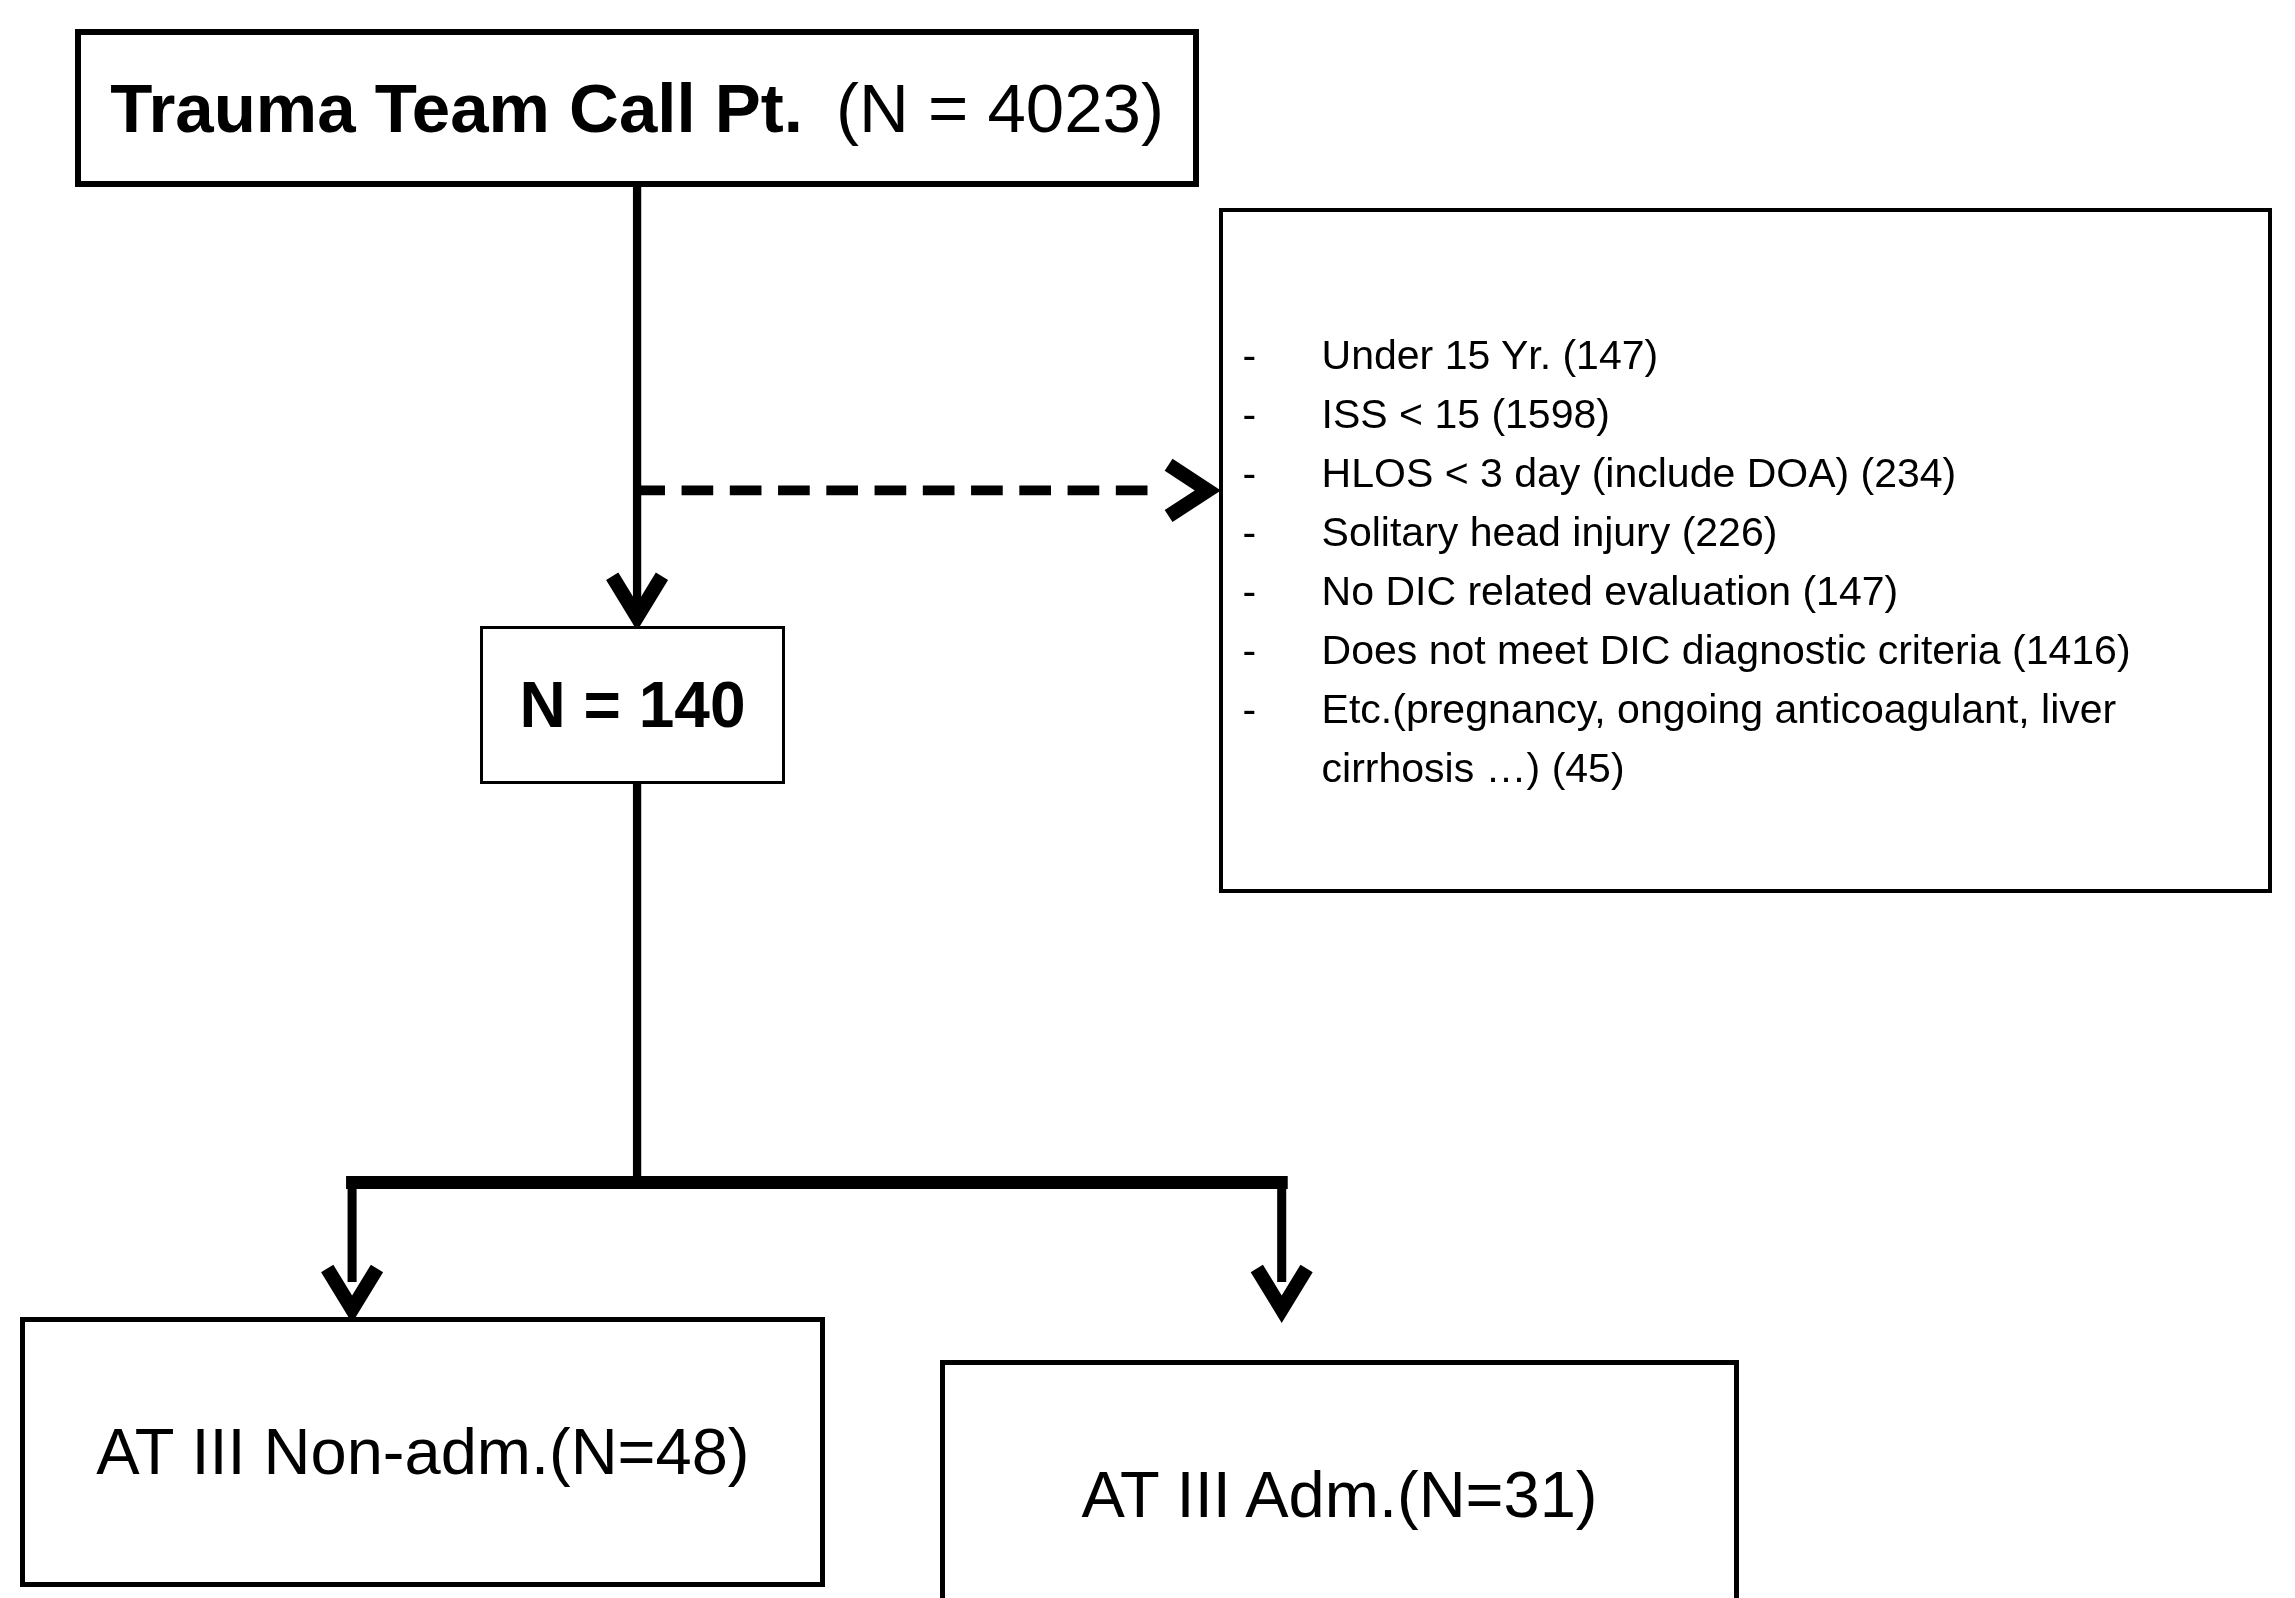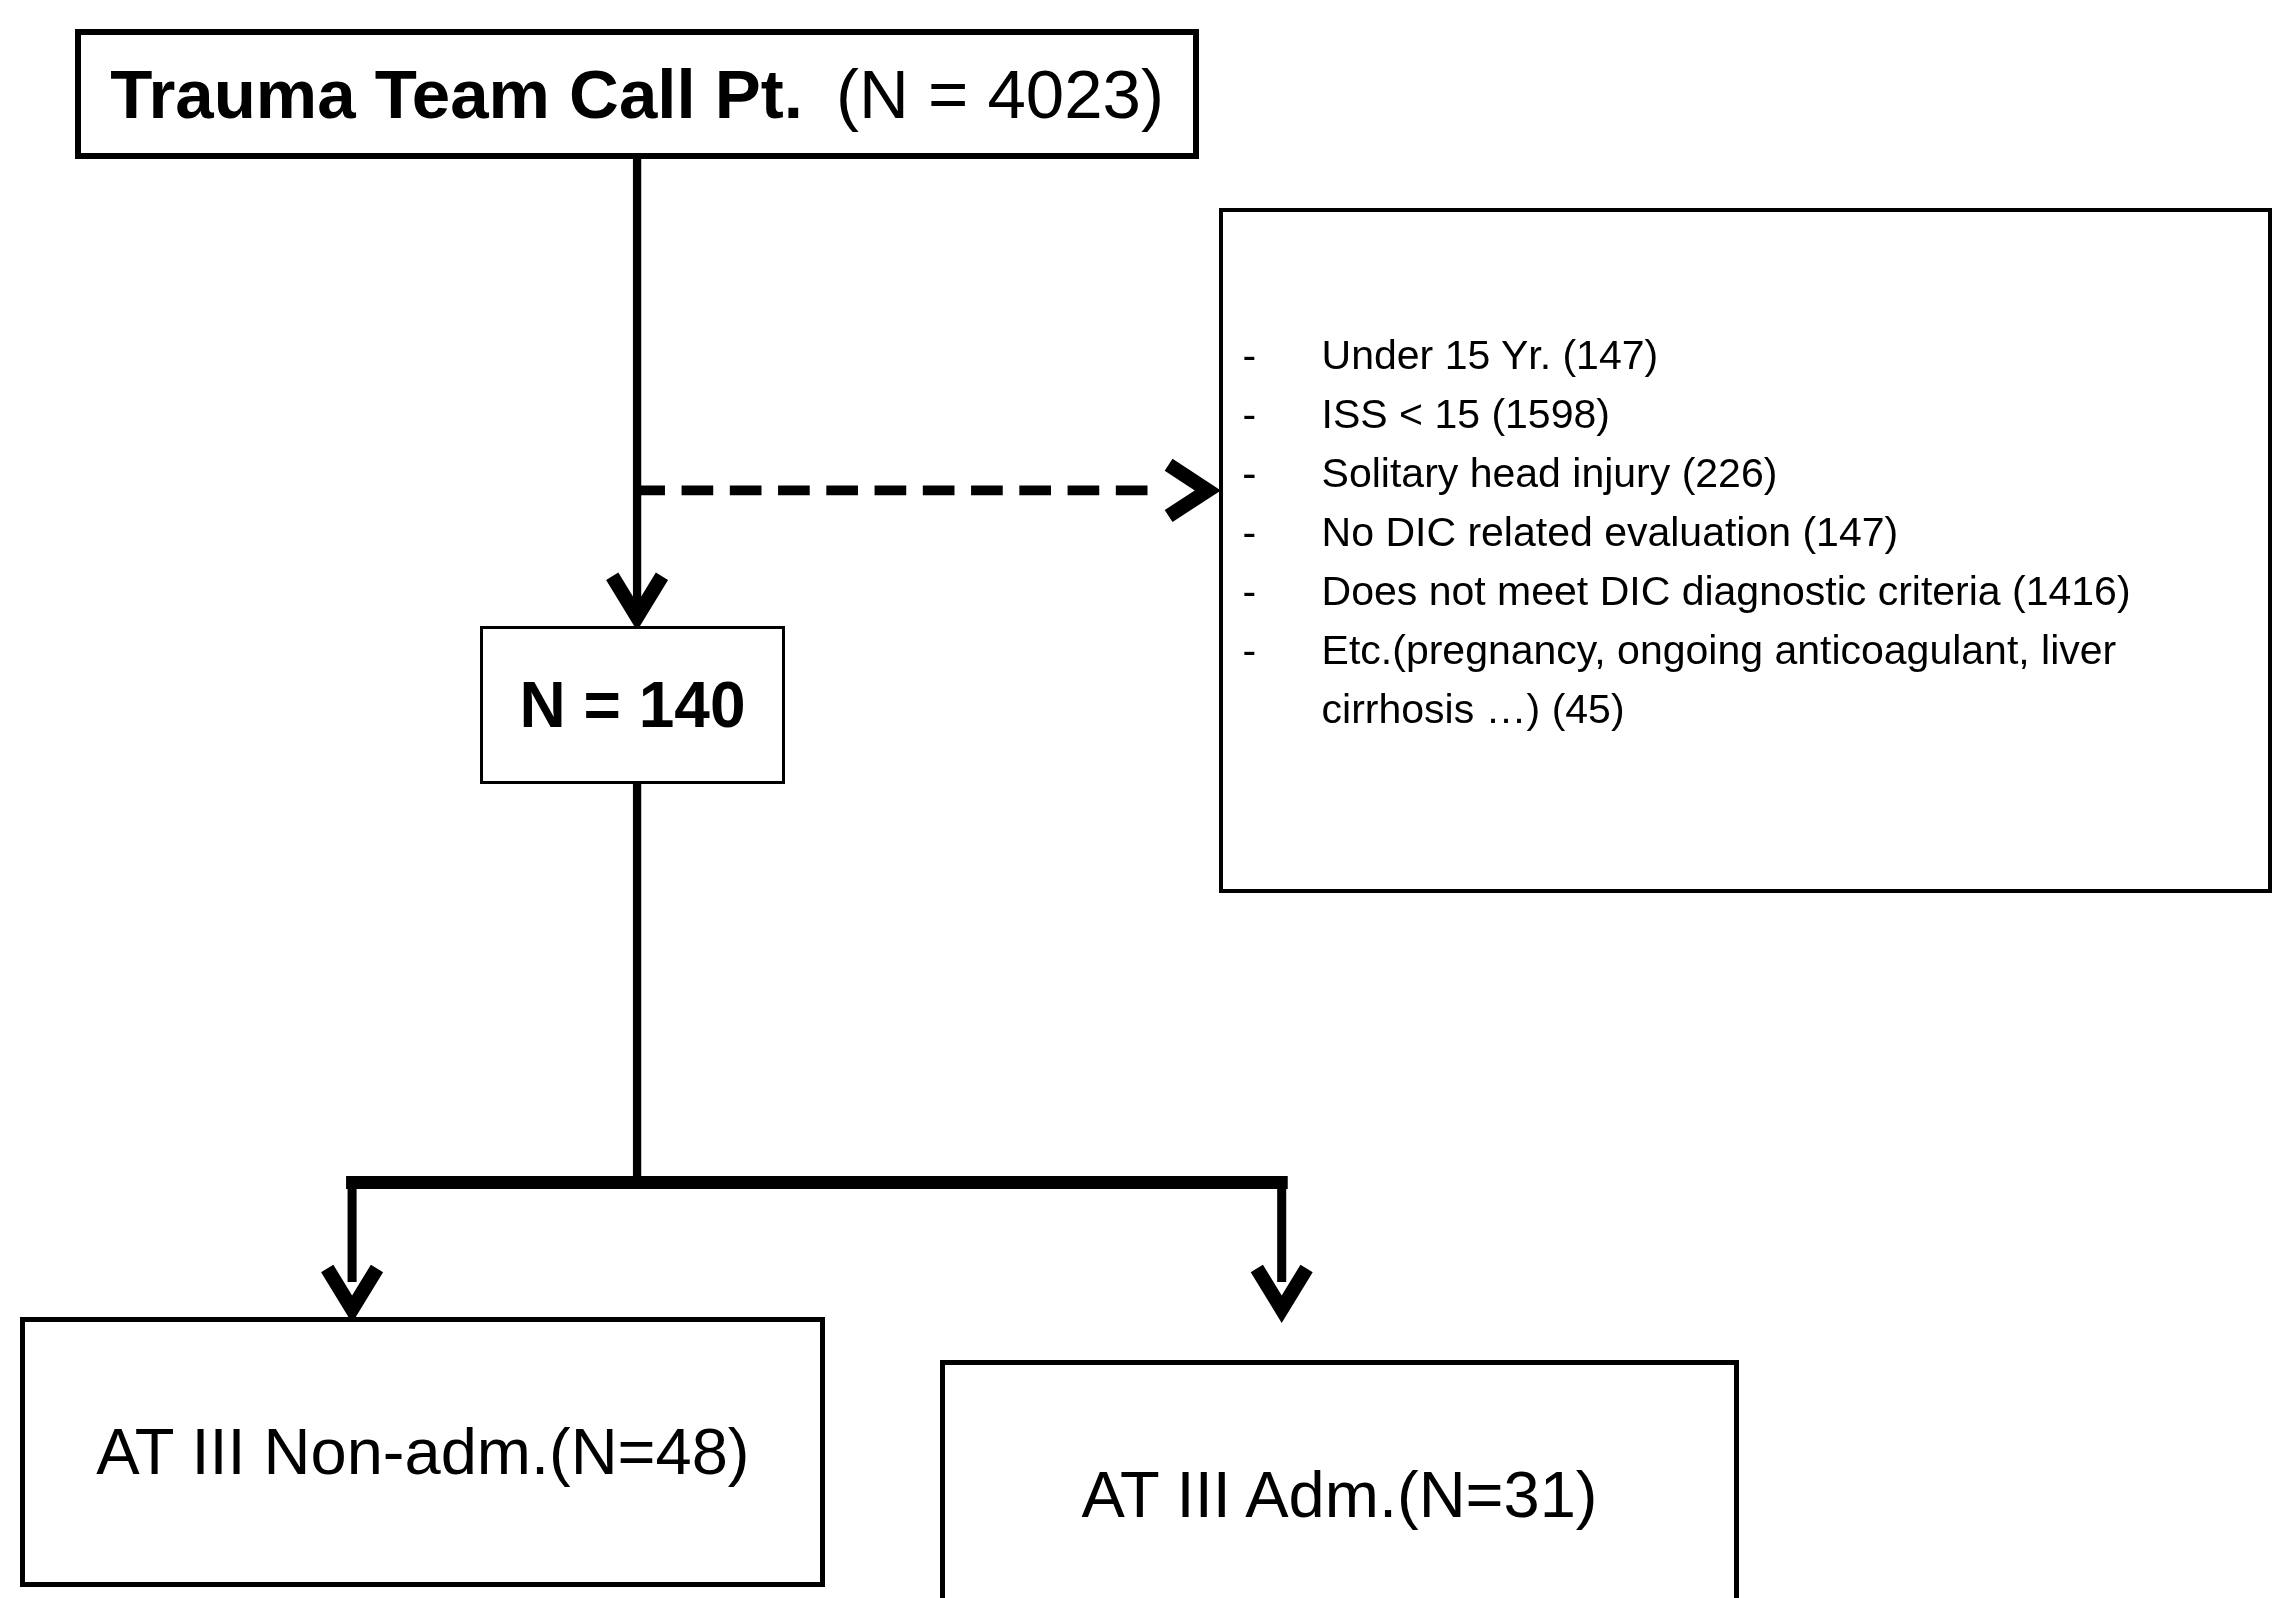--- a/index.html
+++ b/index.html
@@ -35,21 +35,21 @@
   }
   .box {
     position: absolute;
     box-sizing: border-box;
     background: var(--box-bg, #ffffff);
     border: 4.5px solid var(--ink, #000000);
   }
   
   .top-box {
     left: 75px; top: 29px;
-    width: 1124px; height: 130px;
+    width: 1124px; height: 158px;
     border-width: 6px;
     display: flex; align-items: center; justify-content: center;
     font-size: 69px;
     white-space: nowrap;
   }
   .top-box .b { font-weight: bold; }
   .top-box .r { font-weight: normal; margin-left: 33px; }
   
   .exclude-box {
     left: 1219px; top: 208px;
@@ -125,20 +125,21 @@
       <div class="ex-item">
         <span class="ex-bullet">-</span>
         <span class="ex-text">Under 15 Yr. (147)</span>
       </div>
       <div class="ex-item">
         <span class="ex-bullet">-</span>
         <span class="ex-text">ISS &lt; 15 (1598)</span>
       </div>
       <div class="ex-item">
         <span class="ex-bullet">-</span>
+        <span class="ex-text">HLOS &lt; 3 day (include DOA) (234)</span>
       </div>
       <div class="ex-item">
         <span class="ex-bullet">-</span>
         <span class="ex-text">Solitary head injury (226)</span>
       </div>
       <div class="ex-item">
         <span class="ex-bullet">-</span>
         <span class="ex-text">No DIC related evaluation (147)</span>
       </div>
       <div class="ex-item">

